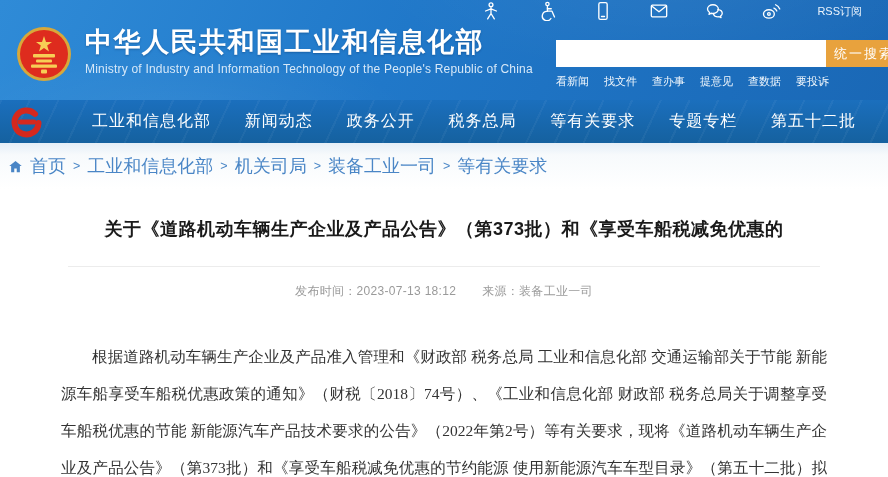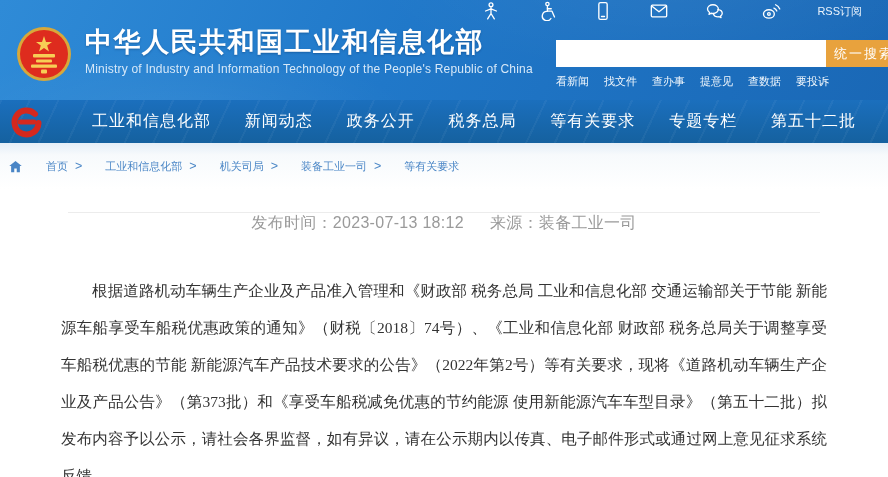--- a/index.html
+++ b/index.html
@@ -73,34 +73,34 @@
 
   
   .crumb-strip {
     height:46px;
     background:linear-gradient(180deg,#e4eef7 0,#f7fafc 12px,#ffffff 100%);
     display:flex; align-items:center;
   }
   .breadcrumb { display:flex; align-items:center; gap:7px; margin-left:8px; }
   .home-icon { width:15px; height:15px; display:block; cursor:pointer; }
   .home-icon svg { width:100%; height:100%; stroke:#4a86c6; fill:#4a86c6; stroke-width:0; }
-  .crumb-item { color:#4a86c6; font-size:11px; cursor:pointer; white-space:nowrap;margin-left:16px; }
+  .crumb-item { color:#4a86c6; font-size:18px; cursor:pointer; white-space:nowrap; }
   .crumb-sep { color:#4a86c6; font-size:12.5px; }
 
   
   .article { width:766px; margin:0 auto; }
   .article-title {
     margin-top:23px; text-align:center; color:#1a1a1a;
     font-size:18px; font-weight:bold; line-height:34px; letter-spacing:.5px;
   }
   .meta-divider {
     margin-top:20px; border-top:1px solid #ececec; width:752px; margin-left:auto; margin-right:auto;
   }
   .article-meta {
-    text-align:center; color:#9a9a9a; font-size:16px; letter-spacing:.3px;
+    text-align:center; color:#9a9a9a; font-size:12px; margin-top:16px; letter-spacing:.3px;
   }
   .article-meta .src-label { margin-left:26px; }
   .article-body {
     margin-top:38px; color:#333; font-size:15.5px; line-height:37px;
     text-indent:2em; text-align:justify;
     font-family:"Liberation Serif", serif;
   }
 </style>
 </head>
 <body>
@@ -211,20 +211,21 @@
     <span class="crumb-item">机关司局</span>
     <span class="crumb-sep">&gt;</span>
     <span class="crumb-item">装备工业一司</span>
     <span class="crumb-sep">&gt;</span>
     <span class="crumb-item">等有关要求</span>
   </div>
 </div>
 
 <div class="article">
   <div class="article-title">
+    <div>关于《道路机动车辆生产企业及产品公告》（第373批）和《享受车船税减免优惠的</div>
   </div>
 
   <div class="meta-divider"></div>
 
   <div class="article-meta">
     <span>发布时间：</span><span>2023-07-13 18:12</span><span class="src-label">来源：</span><span>装备工业一司</span>
   </div>
 
   <p class="article-body">根据道路机动车辆生产企业及产品准入管理和《财政部 税务总局 工业和信息化部 交通运输部关于节能 新能源车船享受车船税优惠政策的通知》（财税〔2018〕74号）、《工业和信息化部 财政部 税务总局关于调整享受车船税优惠的节能 新能源汽车产品技术要求的公告》（2022年第2号）等有关要求，现将《道路机动车辆生产企业及产品公告》（第373批）和《享受车船税减免优惠的节约能源 使用新能源汽车车型目录》（第五十二批）拟发布内容予以公示，请社会各界监督，如有异议，请在公示期内以传真、电子邮件形式或通过网上意见征求系统反馈。</p>
 </div>

